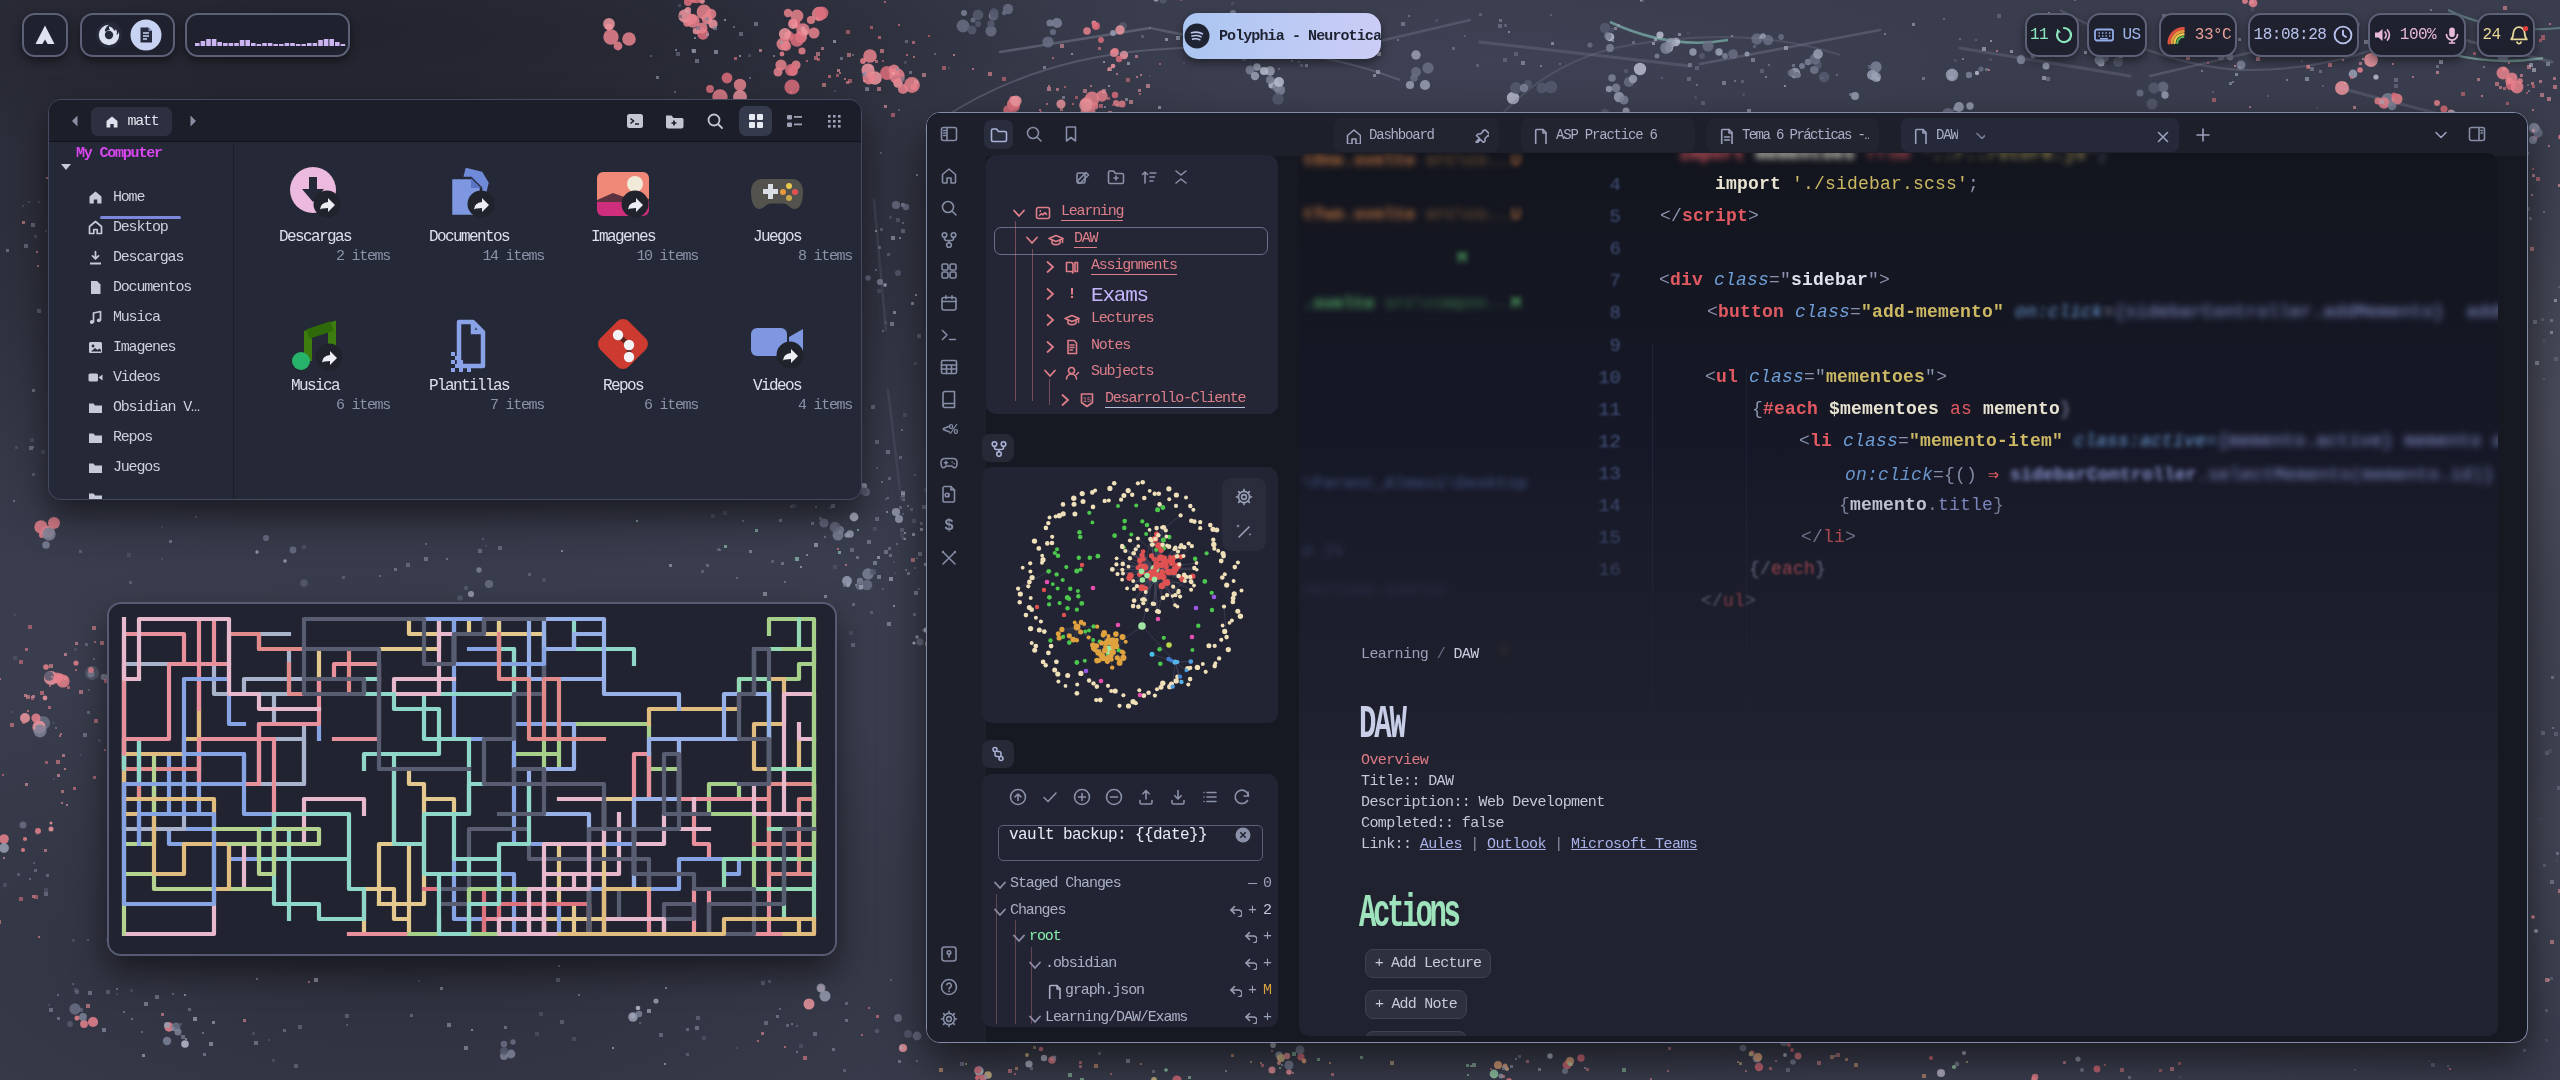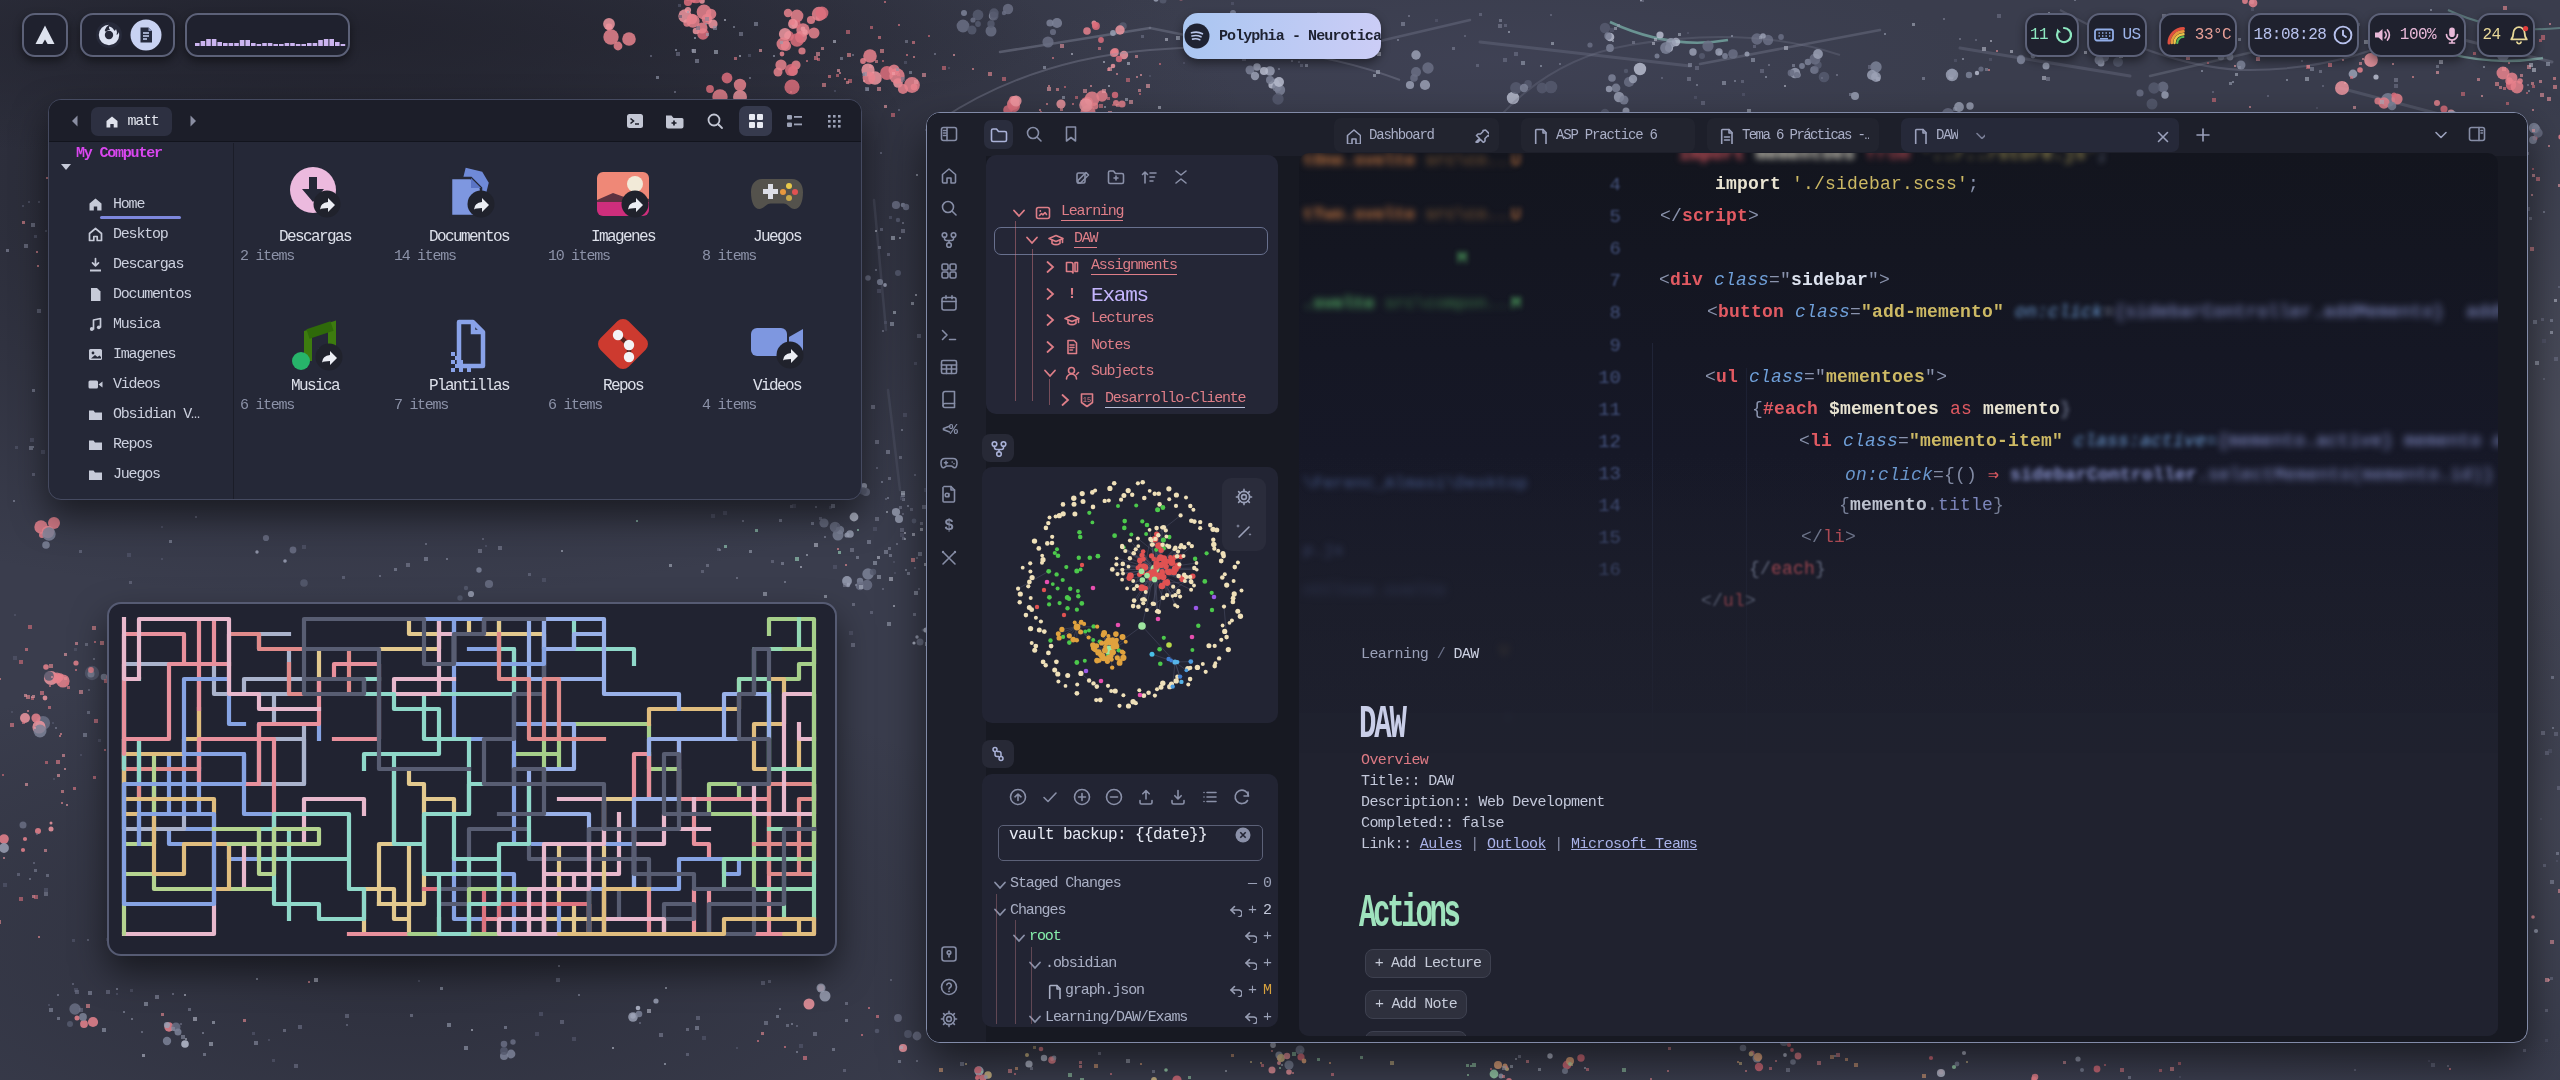--- a/index.html
+++ b/index.html
@@ -6,25 +6,25 @@
 .a{position:absolute}
 .pill{position:absolute;top:13px;height:44px;background:#1f212e;border:2px solid #5c6178;
  border-radius:13px;box-shadow:0 4px 10px rgba(0,0,0,.45);display:flex;align-items:center;
  justify-content:center;gap:8px}
 .pt{font-size:16px;letter-spacing:-0.5px}
 #fm{position:absolute;left:48px;top:99px;width:814px;height:401px;background:#252837;
  border-radius:13px;border:1px solid #454a60;box-shadow:0 16px 34px rgba(0,0,0,.5);overflow:hidden}
 .fmhead{position:absolute;left:0;top:0;width:100%;height:42px;background:#1c1e29;
  border-bottom:1px solid #12141d}
 .fmside{position:absolute;left:0;top:43px;width:185px;bottom:0;border-right:1px solid #1b1d28}
-.fsrow{position:absolute;left:0;width:185px;height:30px;display:flex;align-items:center;
+.fsrow{position:absolute;left:0;width:185px;height:30px;display:flex;
  color:#ccd0de;font-size:15px;letter-spacing:-1.2px}
 .fsrow svg{margin-left:38px;margin-right:9px;flex:none}
 .fgl{position:absolute;width:150px;text-align:center;color:#dde0ea;font-size:16px;letter-spacing:-1.6px}
-.fgc{position:absolute;width:150px;text-align:left;color:#8c92a8;font-size:15px;letter-spacing:-1.3px}
+.fgc{position:absolute;width:150px;text-align:right;color:#8c92a8;font-size:15px;letter-spacing:-1.3px}
 </style></head><body>
 <svg width="2560" height="1080" viewBox="0 0 2560 1080" xmlns="http://www.w3.org/2000/svg" style="position:absolute;left:0;top:0">
     <defs>
       <radialGradient id="wg1" cx="50%" cy="50%" r="50%">
         <stop offset="0%" stop-color="#4e505e"></stop>
         <stop offset="100%" stop-color="#4e505e" stop-opacity="0"></stop>
       </radialGradient>
       <radialGradient id="wg2" cx="50%" cy="50%" r="50%">
         <stop offset="0%" stop-color="#22232e"></stop>
         <stop offset="100%" stop-color="#22232e" stop-opacity="0"></stop>

